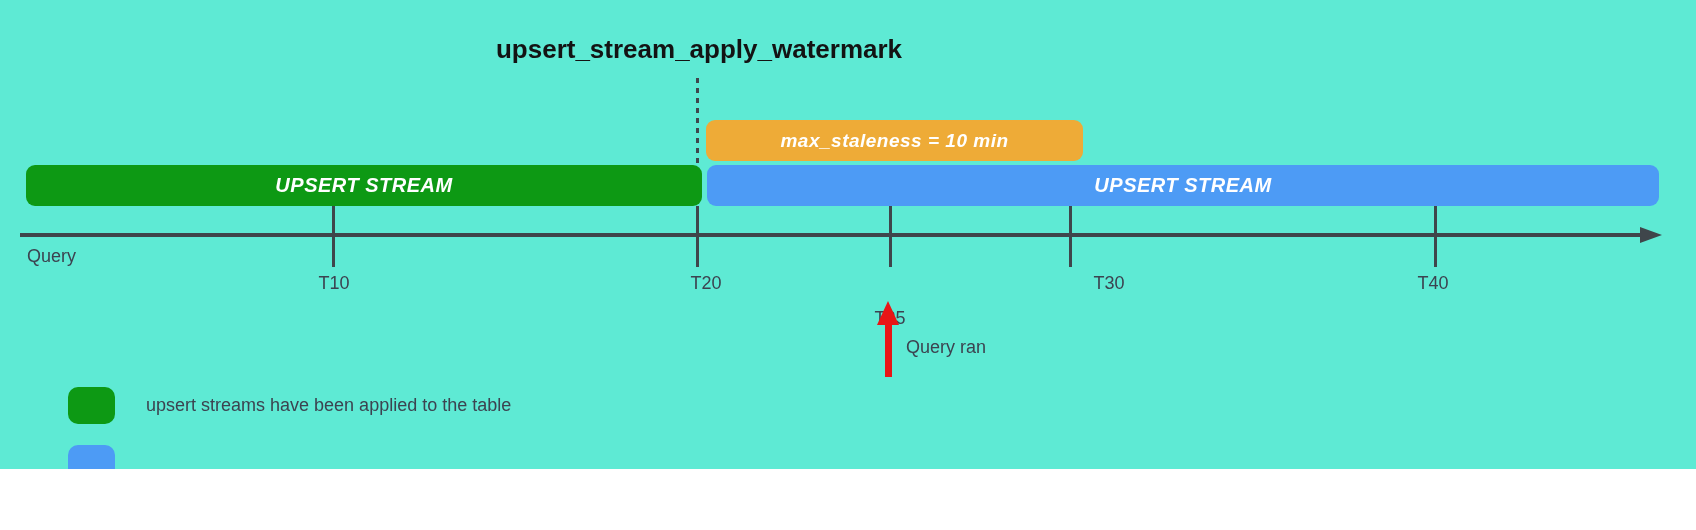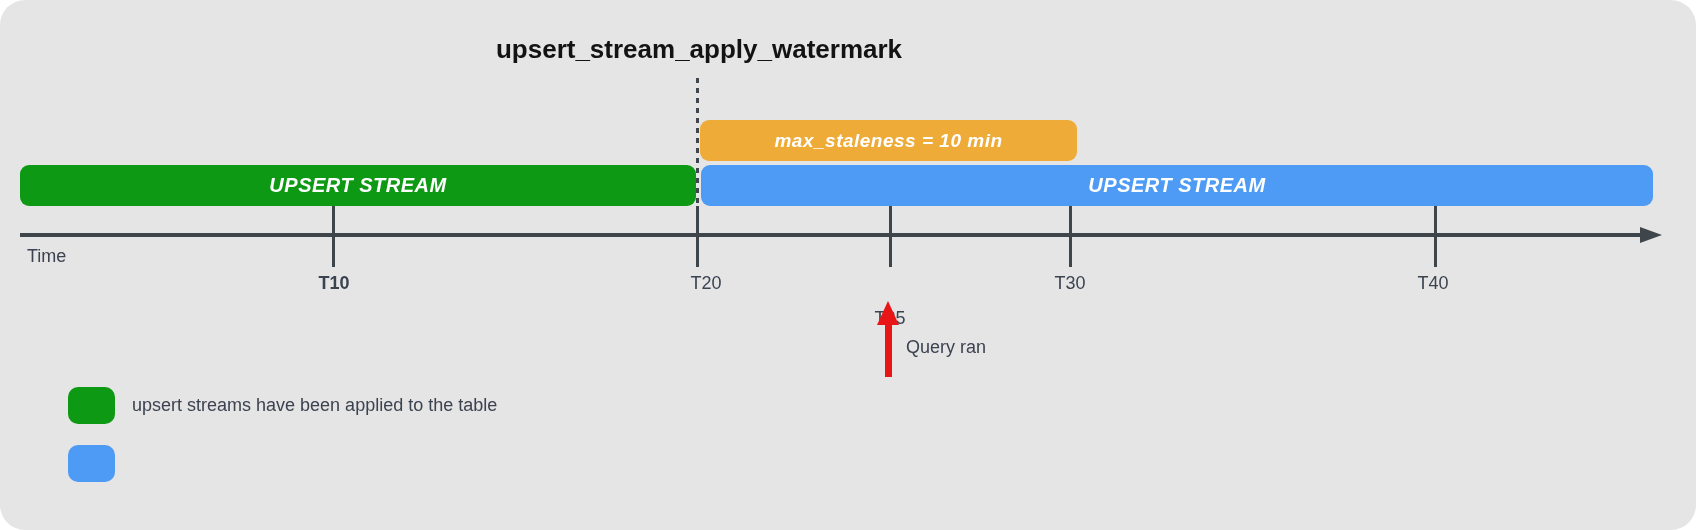--- a/index.html
+++ b/index.html
@@ -4,24 +4,23 @@
 <style>
   html, body {
     margin: 0;
     padding: 0;
     background: #ffffff;
     font-family: "Liberation Sans", sans-serif;
   }
   .stage {
     position: relative;
     width: 1696px;
-    height: 530px;
-    background: #e5e5e5;
+    height: 469px;
+    background: #5eead4;
     overflow: hidden;
-    border-radius: 25px;
   }
 
   
   .title {
     position: absolute;
     left: 699px;
     top: 34px;
     transform: translateX(-50%);
     font-size: 26px;
     font-weight: 700;
@@ -46,20 +45,21 @@
     border-radius: 9px;
     display: flex;
     align-items: center;
     justify-content: center;
     color: #ffffff;
     font-weight: 700;
     font-style: italic;
     font-size: 20px;
     letter-spacing: 0.5px;
     white-space: nowrap;
+    margin-left: 6px;
   }
   .bar-staleness { left: 700px; top: 120px; width: 377px; background: var(--orange); font-size: 19px; }
   .bar-applied   { left: 20px;  top: 165px; width: 676px; background: var(--green); }
   .bar-unapplied { left: 701px; top: 165px; width: 952px; background: var(--blue); }
 
   
   .axis-line {
     position: absolute;
     left: 20px;
     top: 233px;
@@ -99,24 +99,24 @@
   .tick-t30 { left: 1069px; }
   .tick-t40 { left: 1434px; }
   .tick-label {
     position: absolute;
     top: 273px;
     transform: translateX(-50%);
     font-size: 18px;
     color: #3c4350;
     white-space: nowrap;
   }
-  .tick-label-t10 { left: 334px; font-weight: bold; }
+  .tick-label-t10 { left: 334px; }
   .tick-label-t20 { left: 698px; margin-left: 8px; }
   .tick-label-t25 { left: 890px; margin-top: 35px; }
-  .tick-label-t30 { left: 1070px; }
+  .tick-label-t30 { left: 1109px; }
   .tick-label-t40 { left: 1433px; }
 
   
   .query-arrow-head {
     position: absolute;
     left: 877px;
     top: 301px;
     width: 0;
     height: 0;
     border-bottom: 24px solid var(--red);
@@ -145,21 +145,21 @@
     position: absolute;
     left: 68px;
     width: 47px;
     height: 37px;
     border-radius: 10px;
   }
   .legend-swatch-applied   { top: 387px; background: var(--green); }
   .legend-swatch-unapplied { top: 445px; background: var(--blue); }
   .legend-text {
     position: absolute;
-    left: 132px;
+    left: 146px;
     font-size: 18px;
     color: #3c4350;
     white-space: nowrap;
   }
   .legend-text-applied   { top: 395px; }
   .legend-text-unapplied { top: 453px; }
 </style>
 </head>
 <body>
 
@@ -176,21 +176,21 @@
   <div class="bar bar-applied">
     <span>UPSERT STREAM</span>
   </div>
 
   <div class="bar bar-unapplied">
     <span>UPSERT STREAM</span>
   </div>
 
   <div class="axis-line"></div>
   <div class="axis-arrowhead"></div>
-  <div class="time-label">Time</div>
+  <div class="time-label">Query</div>
 
   <div class="tick tick-t10"></div>
   <div class="tick tick-t20"></div>
   <div class="tick tick-t25"></div>
   <div class="tick tick-t30"></div>
   <div class="tick tick-t40"></div>
 
   <div class="tick-label tick-label-t10">T10</div>
   <div class="tick-label tick-label-t20">T20</div>
   <div class="tick-label tick-label-t25">T25</div>

